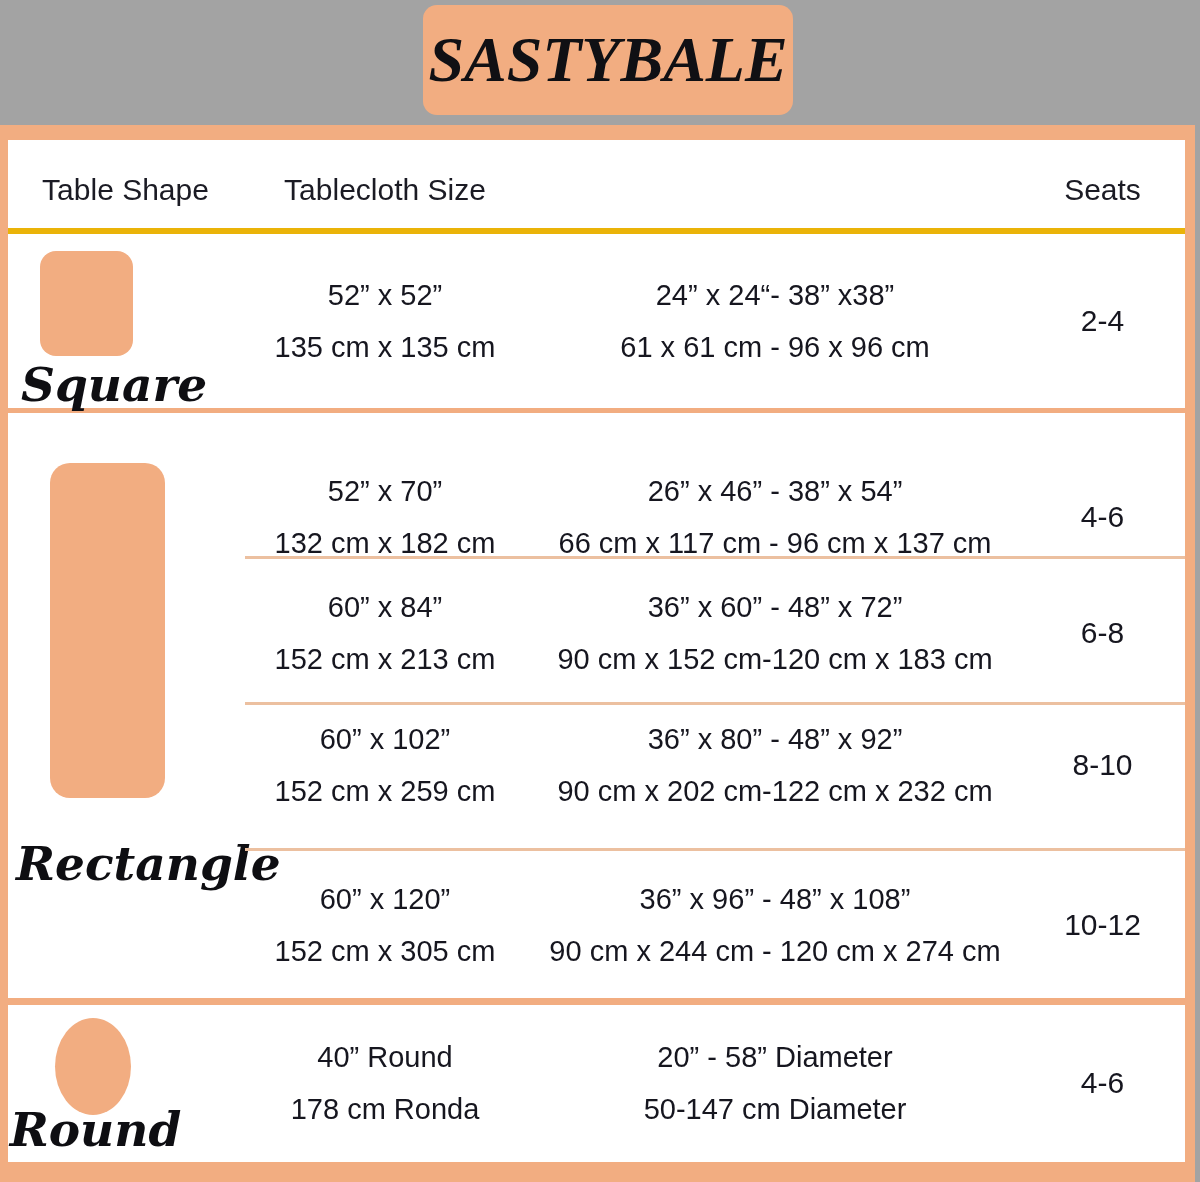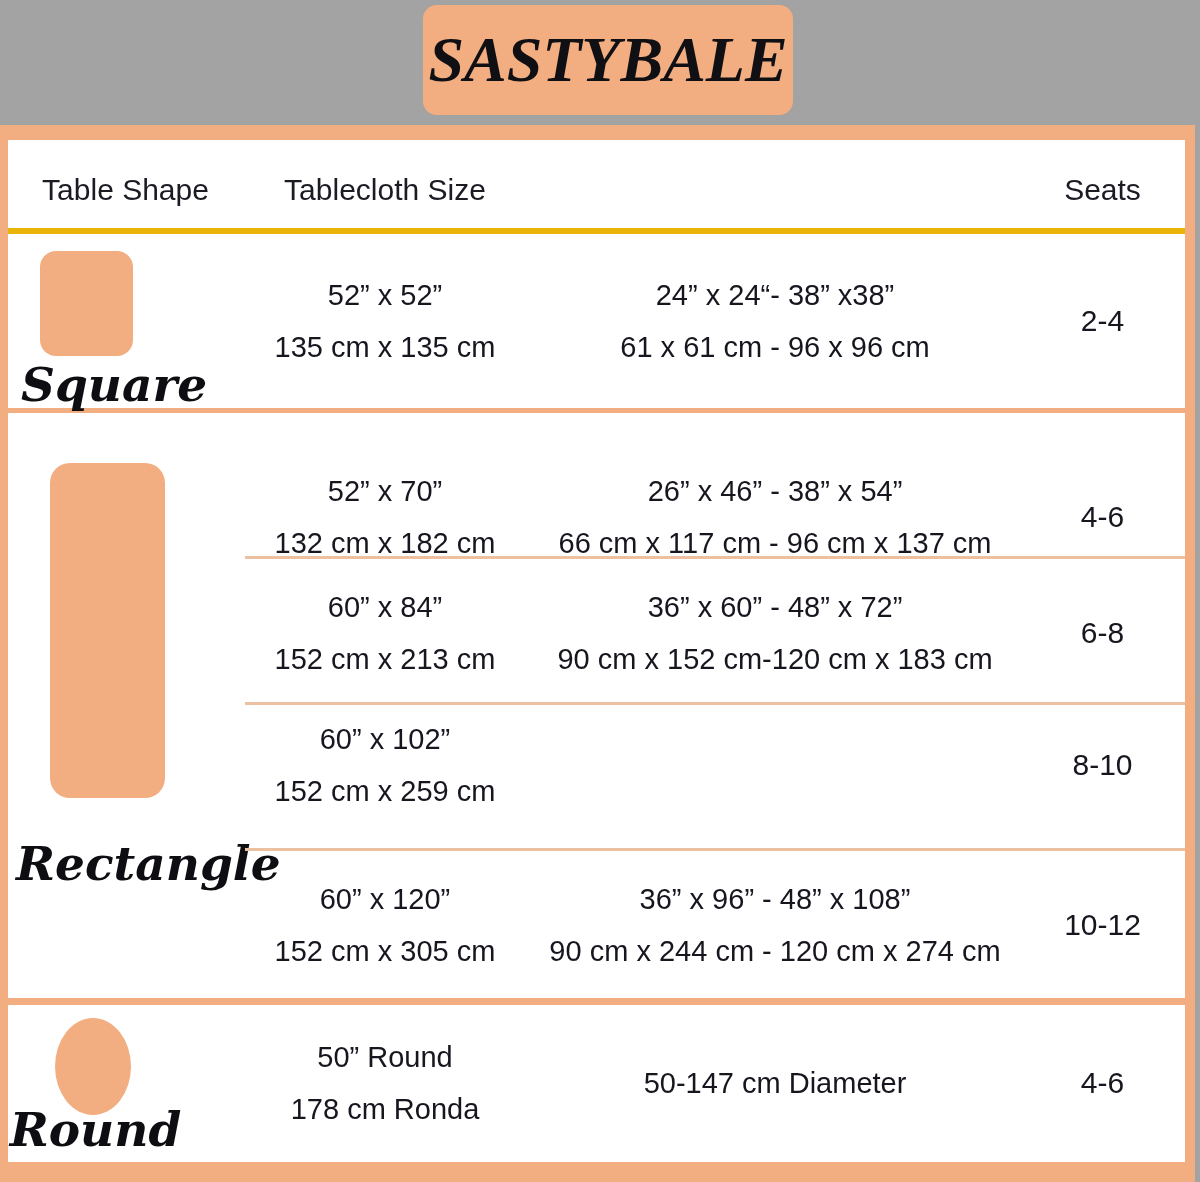--- a/index.html
+++ b/index.html
@@ -116,20 +116,24 @@
         <div class="cell c-seats seats">6-8</div>
       </div>
 
       <div class="subdiv d2"></div>
 
       <div class="subrow sub3">
         <div class="cell c-cloth two-line">
           <div>60” x 102”</div>
           <div>152 cm x 259 cm</div>
         </div>
+        <div class="cell c-table two-line">
+          <div>36” x 80” - 48” x 92”</div>
+          <div>90 cm x 202 cm-122 cm x 232 cm</div>
+        </div>
         <div class="cell c-seats seats">8-10</div>
       </div>
 
       <div class="subdiv d3"></div>
 
       <div class="subrow sub4">
         <div class="cell c-cloth two-line">
           <div>60” x 120”</div>
           <div>152 cm x 305 cm</div>
         </div>
@@ -138,23 +142,24 @@
           <div>90 cm x 244 cm - 120 cm x 274 cm</div>
         </div>
         <div class="cell c-seats seats">10-12</div>
       </div>
     </div>
 
     <div class="g-round">
       <div class="shape-round"></div>
       <div class="shape-label lbl-round">Round</div>
       <div class="cell c-cloth two-line">
-        <div>50” Round</div>
+        <div>40” Round</div>
         <div>178 cm Ronda</div>
       </div>
       <div class="cell c-table two-line">
+        <div>20” - 58” Diameter</div>
         <div>50-147 cm Diameter</div>
       </div>
       <div class="cell c-seats seats">4-6</div>
     </div>
 
   </div>
 </div>
 
 </body></html>

